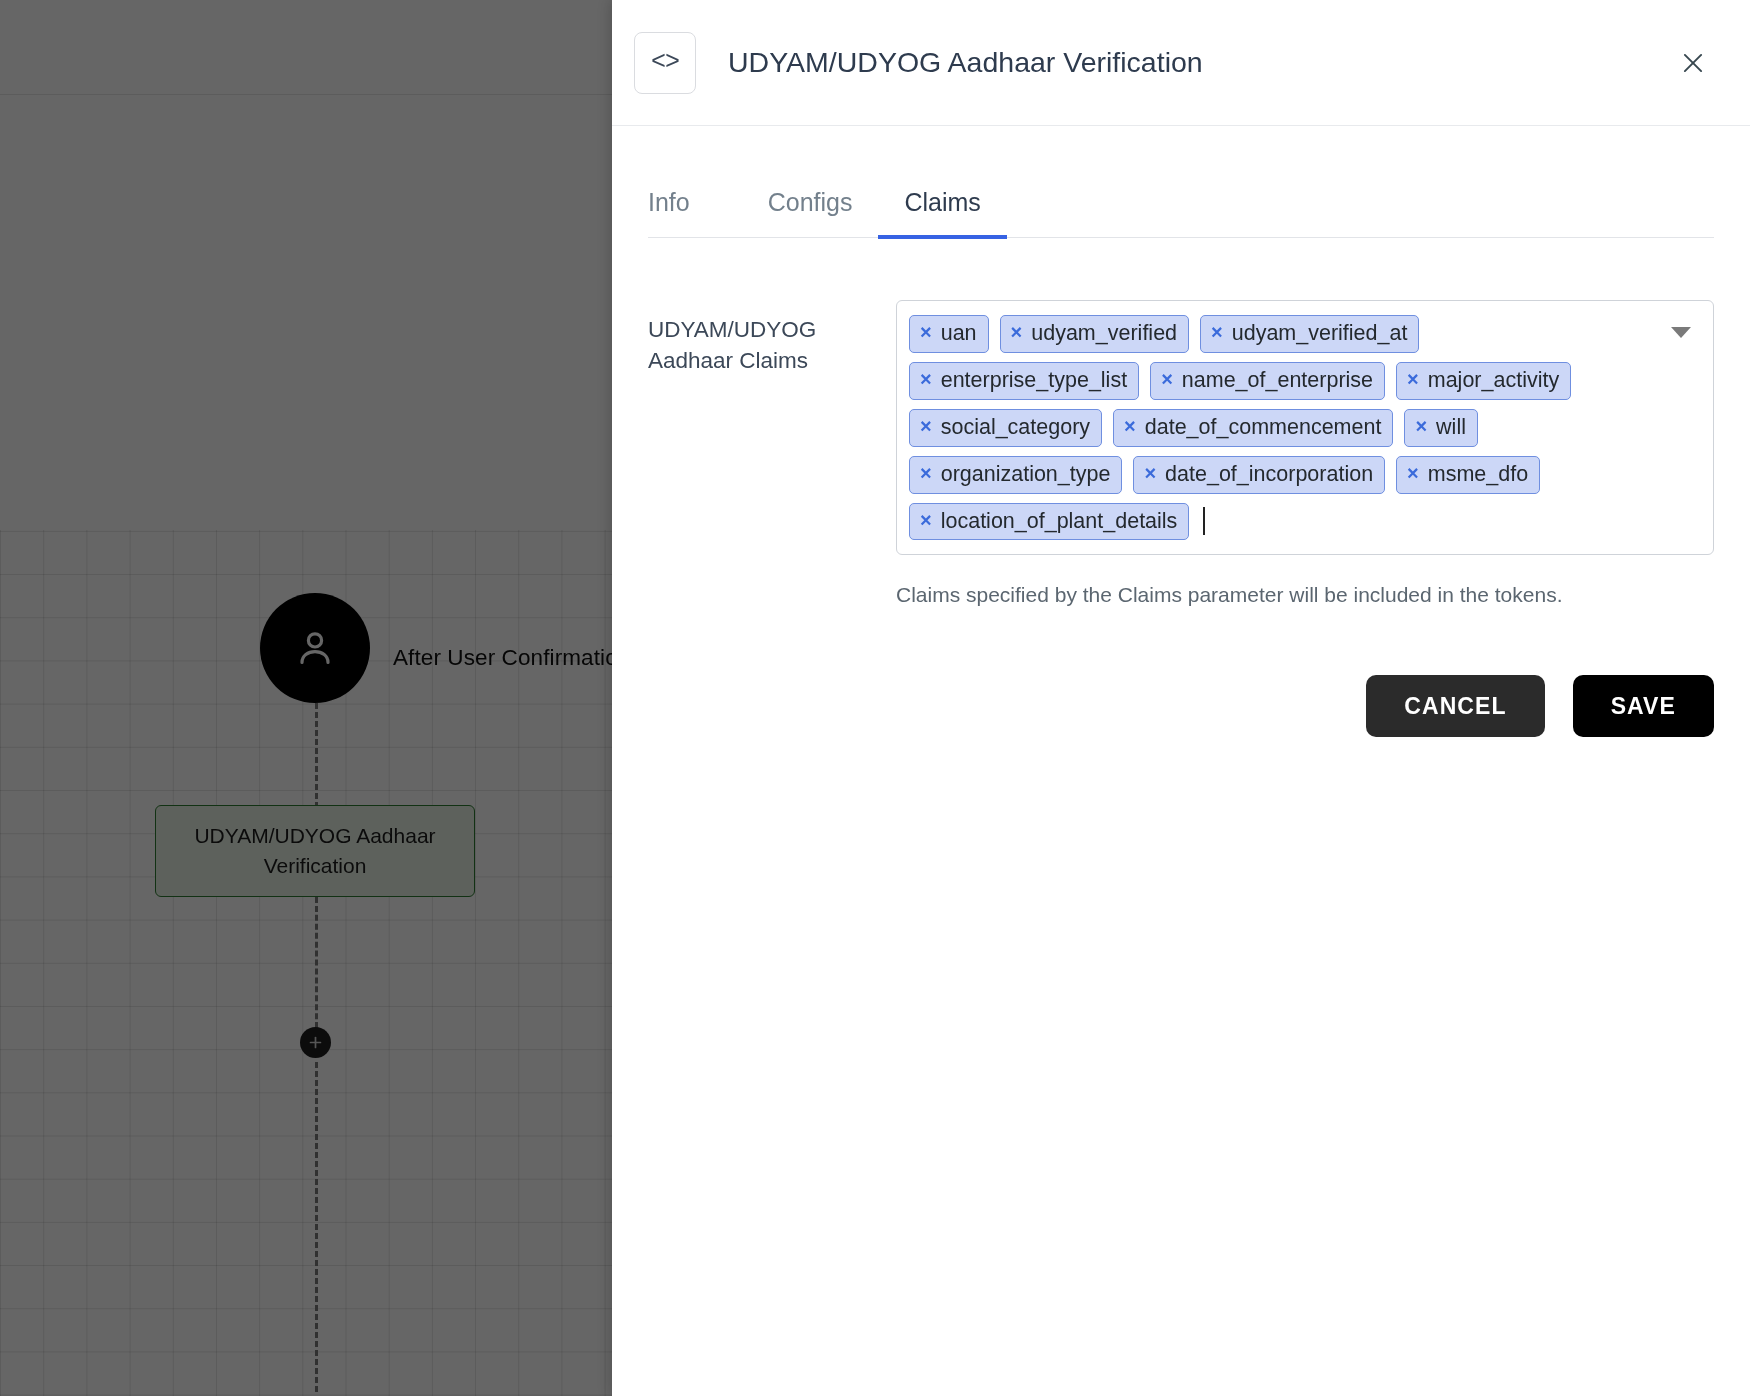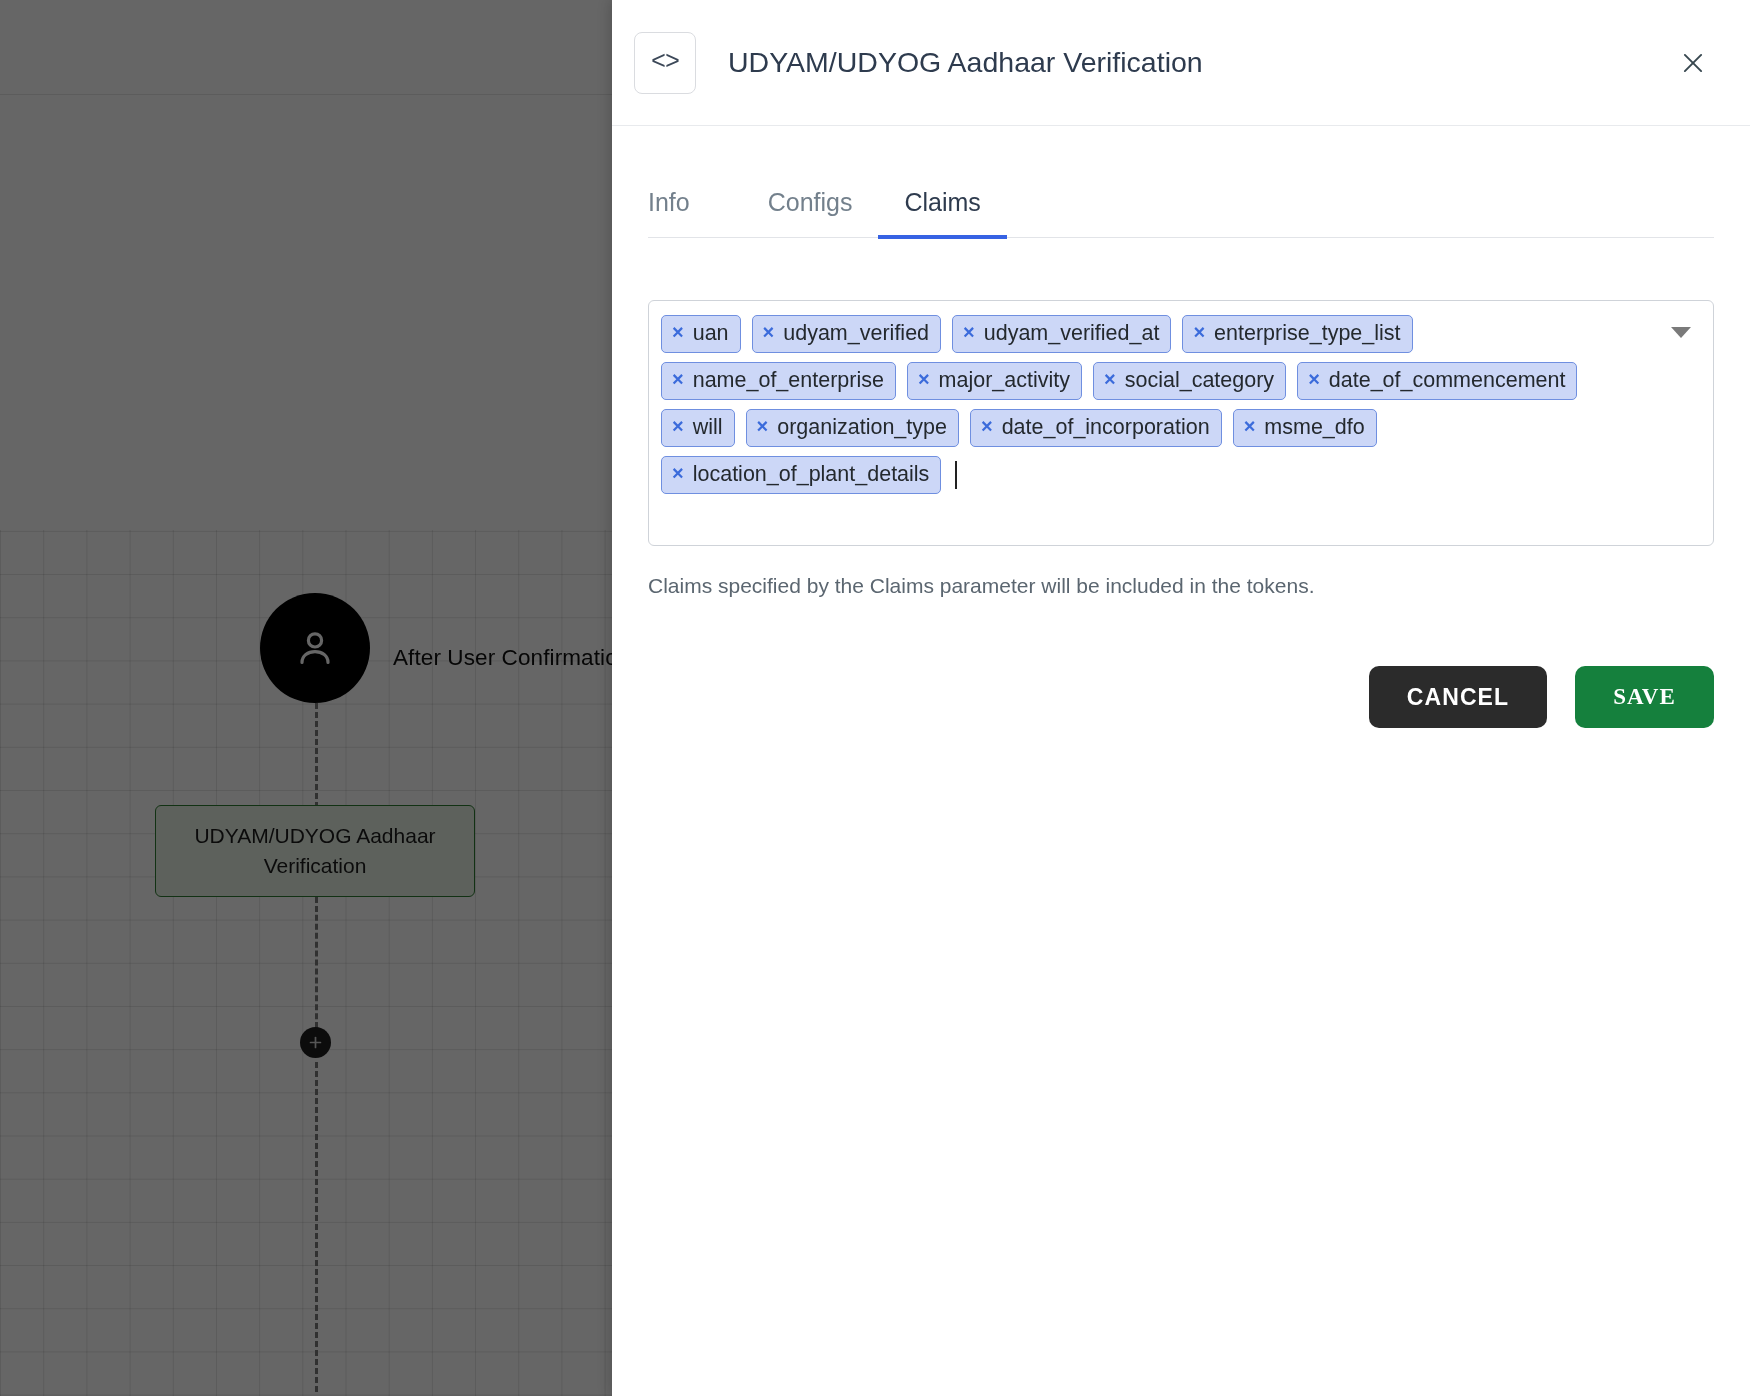--- a/index.html
+++ b/index.html
@@ -268,21 +268,21 @@
     border-radius: 10px;
     font-size: 23px;
     font-weight: 700;
     letter-spacing: 1.1px;
     padding: 0 38px;
     height: 62px;
     cursor: pointer;
     font-family: inherit;
   }
   .btn-cancel { background: #2b2b2b; color: #ffffff; }
-  .btn-save   { background: #15803d; color: #ffffff; font-family: Liberation Serif, serif; }
+  .btn-save   { background: #000000; color: #ffffff; }
 </style>
 </head>
 <body>
 
 <div id="canvas-root">
   <div id="canvas-topbar"></div>
   <div id="canvas-grid"></div>
   <div id="canvas-grid-mask"></div>
 
   <div class="flow-node-user">
@@ -335,20 +335,21 @@
 
   <div id="drawer-body">
 
     <div id="tabs">
       <button class="tab">Info</button>
       <button class="tab">Configs</button>
       <button class="tab active">Claims</button>
     </div>
 
     <div id="field-row">
+      <div id="field-label">UDYAM/UDYOG Aadhaar Claims</div>
 
       <div id="field-control">
         <div id="chips-box">
           <div id="chips-wrap">
               <span class="chip">
                 <span class="chip-x">×</span>
                 <span>uan</span>
               </span>
               <span class="chip">
                 <span class="chip-x">×</span>

